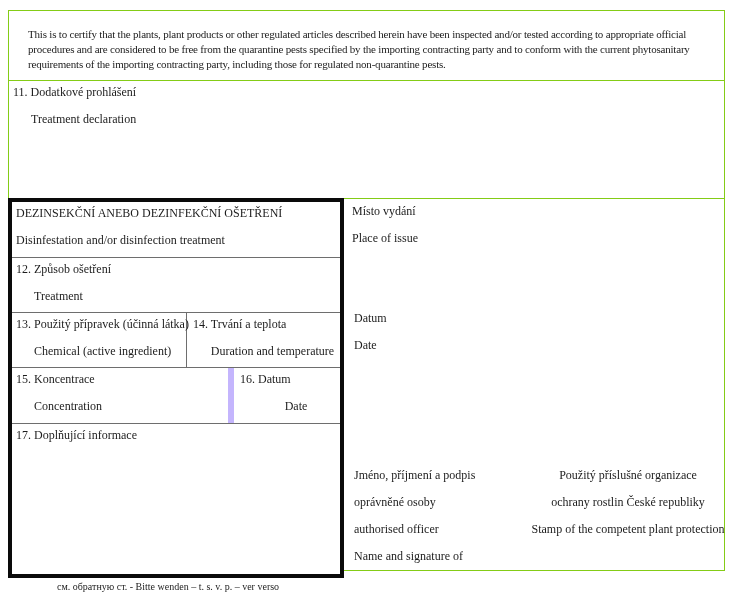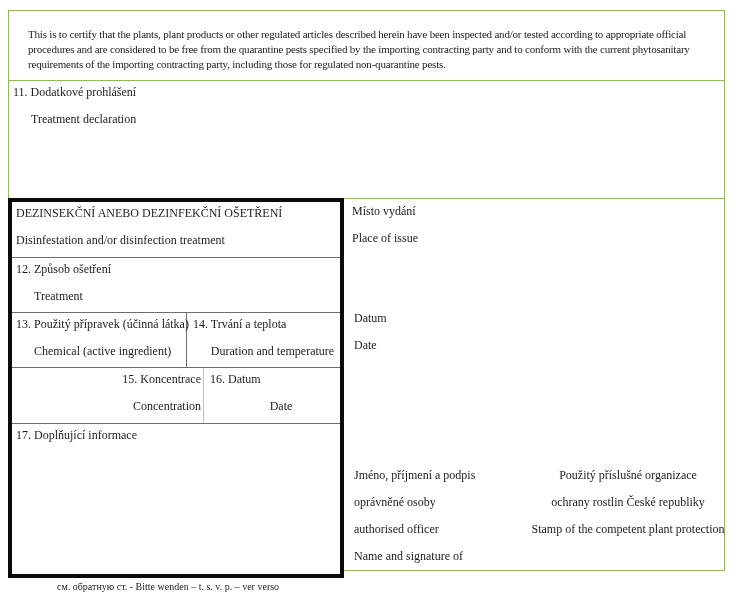--- a/index.html
+++ b/index.html
@@ -31,21 +31,21 @@
     display:flex;flex-direction:column;
   }
   .tb-row{box-sizing:border-box;border-bottom:1px solid #6e6e6e;}
   .tb-header{height:56px;}
   .tb-12{height:55px;}
   .tb-1314{height:55px;display:flex;}
   .tb-1516{height:56px;display:flex;}
   .tb-17{flex:1;border-bottom:none;}
   .c13{box-sizing:border-box;width:175px;border-right:1px solid #6e6e6e;}
   .c14{flex:1;}
-  .c15{box-sizing:border-box;width:192px;border-right:1px solid #c4b5fd;text-align:right;}
+  .c15{box-sizing:border-box;width:222px;border-right:6px solid #c4b5fd;}
   .c16{flex:1;}
   
   .cell{padding:5px 2px 0 4px;font-size:12px;line-height:13px;white-space:nowrap;}
   .cs{white-space:nowrap;}
   .en{margin-top:14px;}
   .ind{padding-left:18px;}
   .ind-sm{padding-left:14px;text-align:center;}
   
   .rc-group{position:absolute;font-size:12px;line-height:13px;white-space:nowrap;}
   .rc-line{height:27px;}

